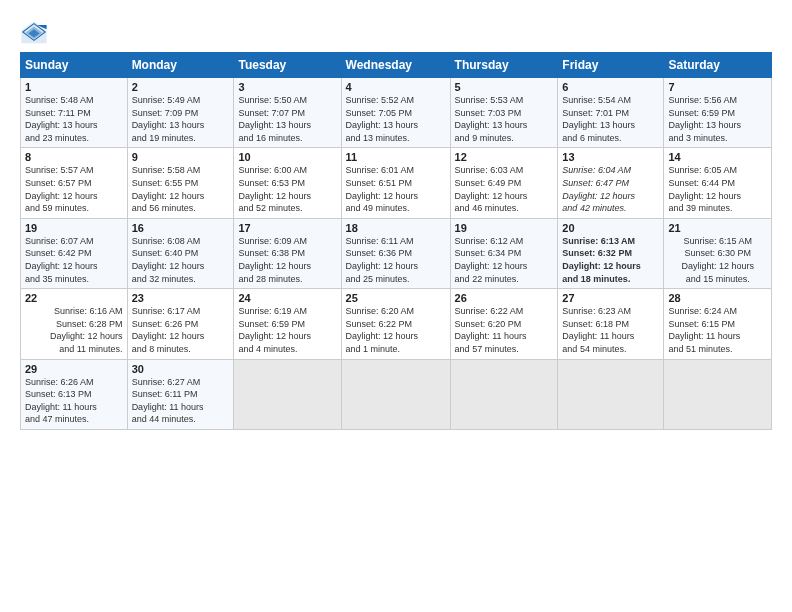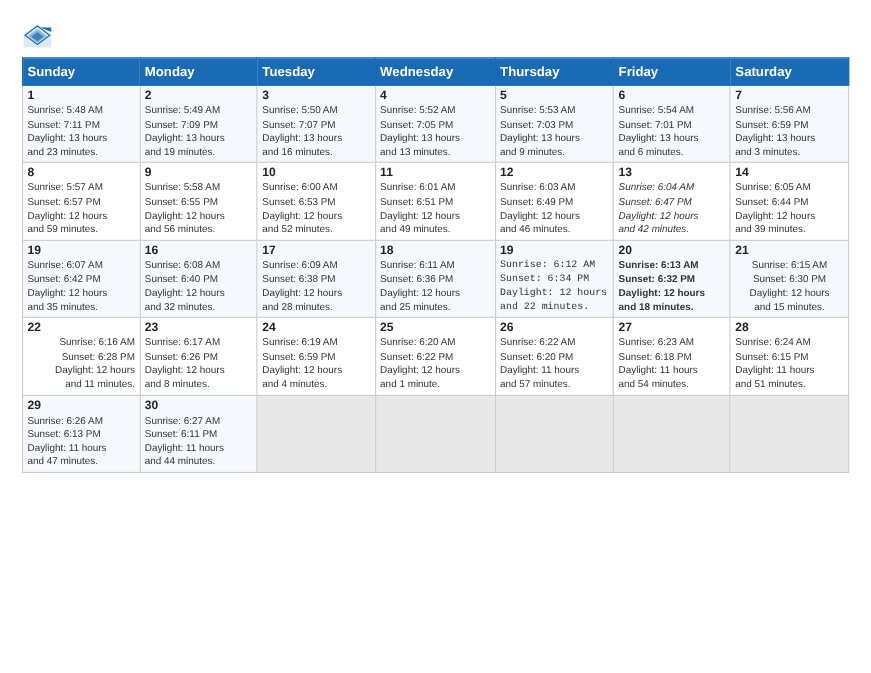--- a/index.html
+++ b/index.html
@@ -269,21 +269,21 @@
           </td>
           <td>
             <span class="day-num">18</span>
             <div class="day-detail" style="white-space: pre-line;">Sunrise: 6:11 AM
 Sunset: 6:36 PM
 Daylight: 12 hours
 and 25 minutes.</div>
           </td>
           <td>
             <span class="day-num">19</span>
-            <div class="day-detail" style="white-space: pre-line; font-family: Liberation Mono, monospace;">Sunrise: 6:12 AM
+            <div class="day-detail" style="white-space: pre-line;">Sunrise: 6:12 AM
 Sunset: 6:34 PM
 Daylight: 12 hours
 and 22 minutes.</div>
           </td>
           <td>
             <span class="day-num">20</span>
             <div class="day-detail" style="white-space: pre-line; font-weight: bold;">Sunrise: 6:13 AM
 Sunset: 6:32 PM
 Daylight: 12 hours
 and 18 minutes.</div>

